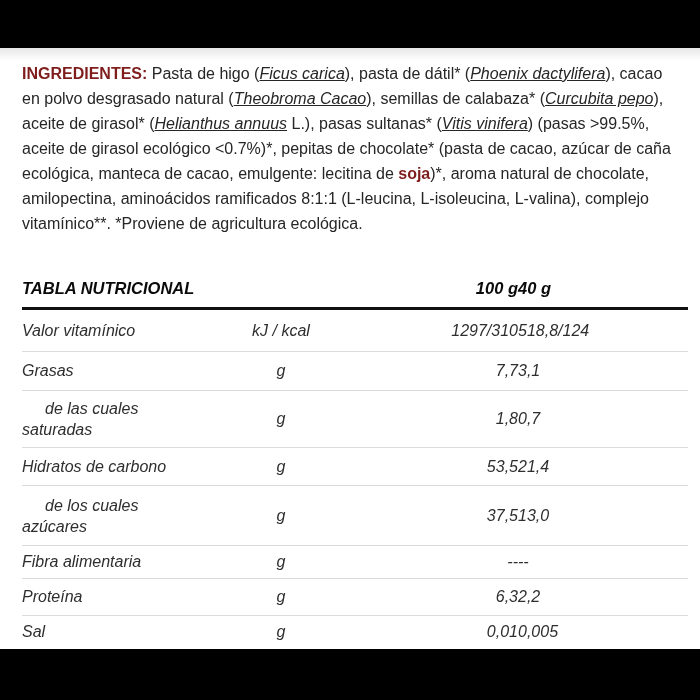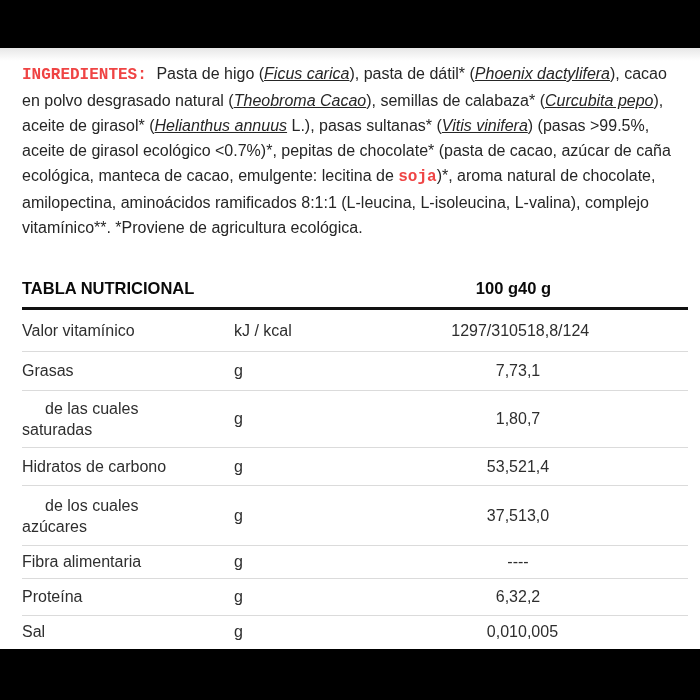--- a/index.html
+++ b/index.html
@@ -11,29 +11,29 @@
   .bar-top{top:0;height:48px;}
   .bar-bottom{top:649px;height:51px;}
   .top-shade{
     position:absolute;left:0;top:48px;width:700px;height:13px;
     background:linear-gradient(to bottom,#e7e7e7,rgba(255,255,255,0));
   }
   .ingredients{
     position:absolute;left:22px;top:61px;width:660px;margin:0;
     font-size:16px;line-height:25px;color:#262626;
   }
-  .ingredients .b{font-weight:bold;color:#ef4444;font-family:Liberation Mono, monospace;}
+  .ingredients .b{font-weight:bold;color:#7f1d1d;}
   .ingredients .i{font-style:italic;text-decoration:underline;}
   .ntable{position:absolute;left:22px;top:270px;width:666px;font-size:16px;color:#2e2e2e;}
   .t-row{display:flex;align-items:center;box-sizing:border-box;border-bottom:1px solid #dbdbdb;}
   .t-row.head{height:40px;border-bottom:3px solid #111;}
   .t-row:last-child{border-bottom:none;}
-  .c{box-sizing:border-box;}
+  .c{box-sizing:border-box;font-style:italic;}
   .c-label{width:212px;}
-  .c-unit{width:94px;text-align:left;}
+  .c-unit{width:94px;text-align:center;}
   .c-100{width:190px;text-align:right;}
   .c-40{flex:1;text-align:left;}
   .head .c-40{padding-right:12px;}
   .bold-head{font-weight:bold;color:#0a0a0a;font-size:16.5px;}
   .sub{text-indent:23px;white-space:pre-line;line-height:21px;}
   .rh42{height:42px}.rh39{height:39px}.rh57{height:57px}.rh38{height:38px}
   .rh60{height:60px}.rh33{height:33px}.rh37{height:37px}.rh32{height:32px}
 </style>
 </head>
 <body>

